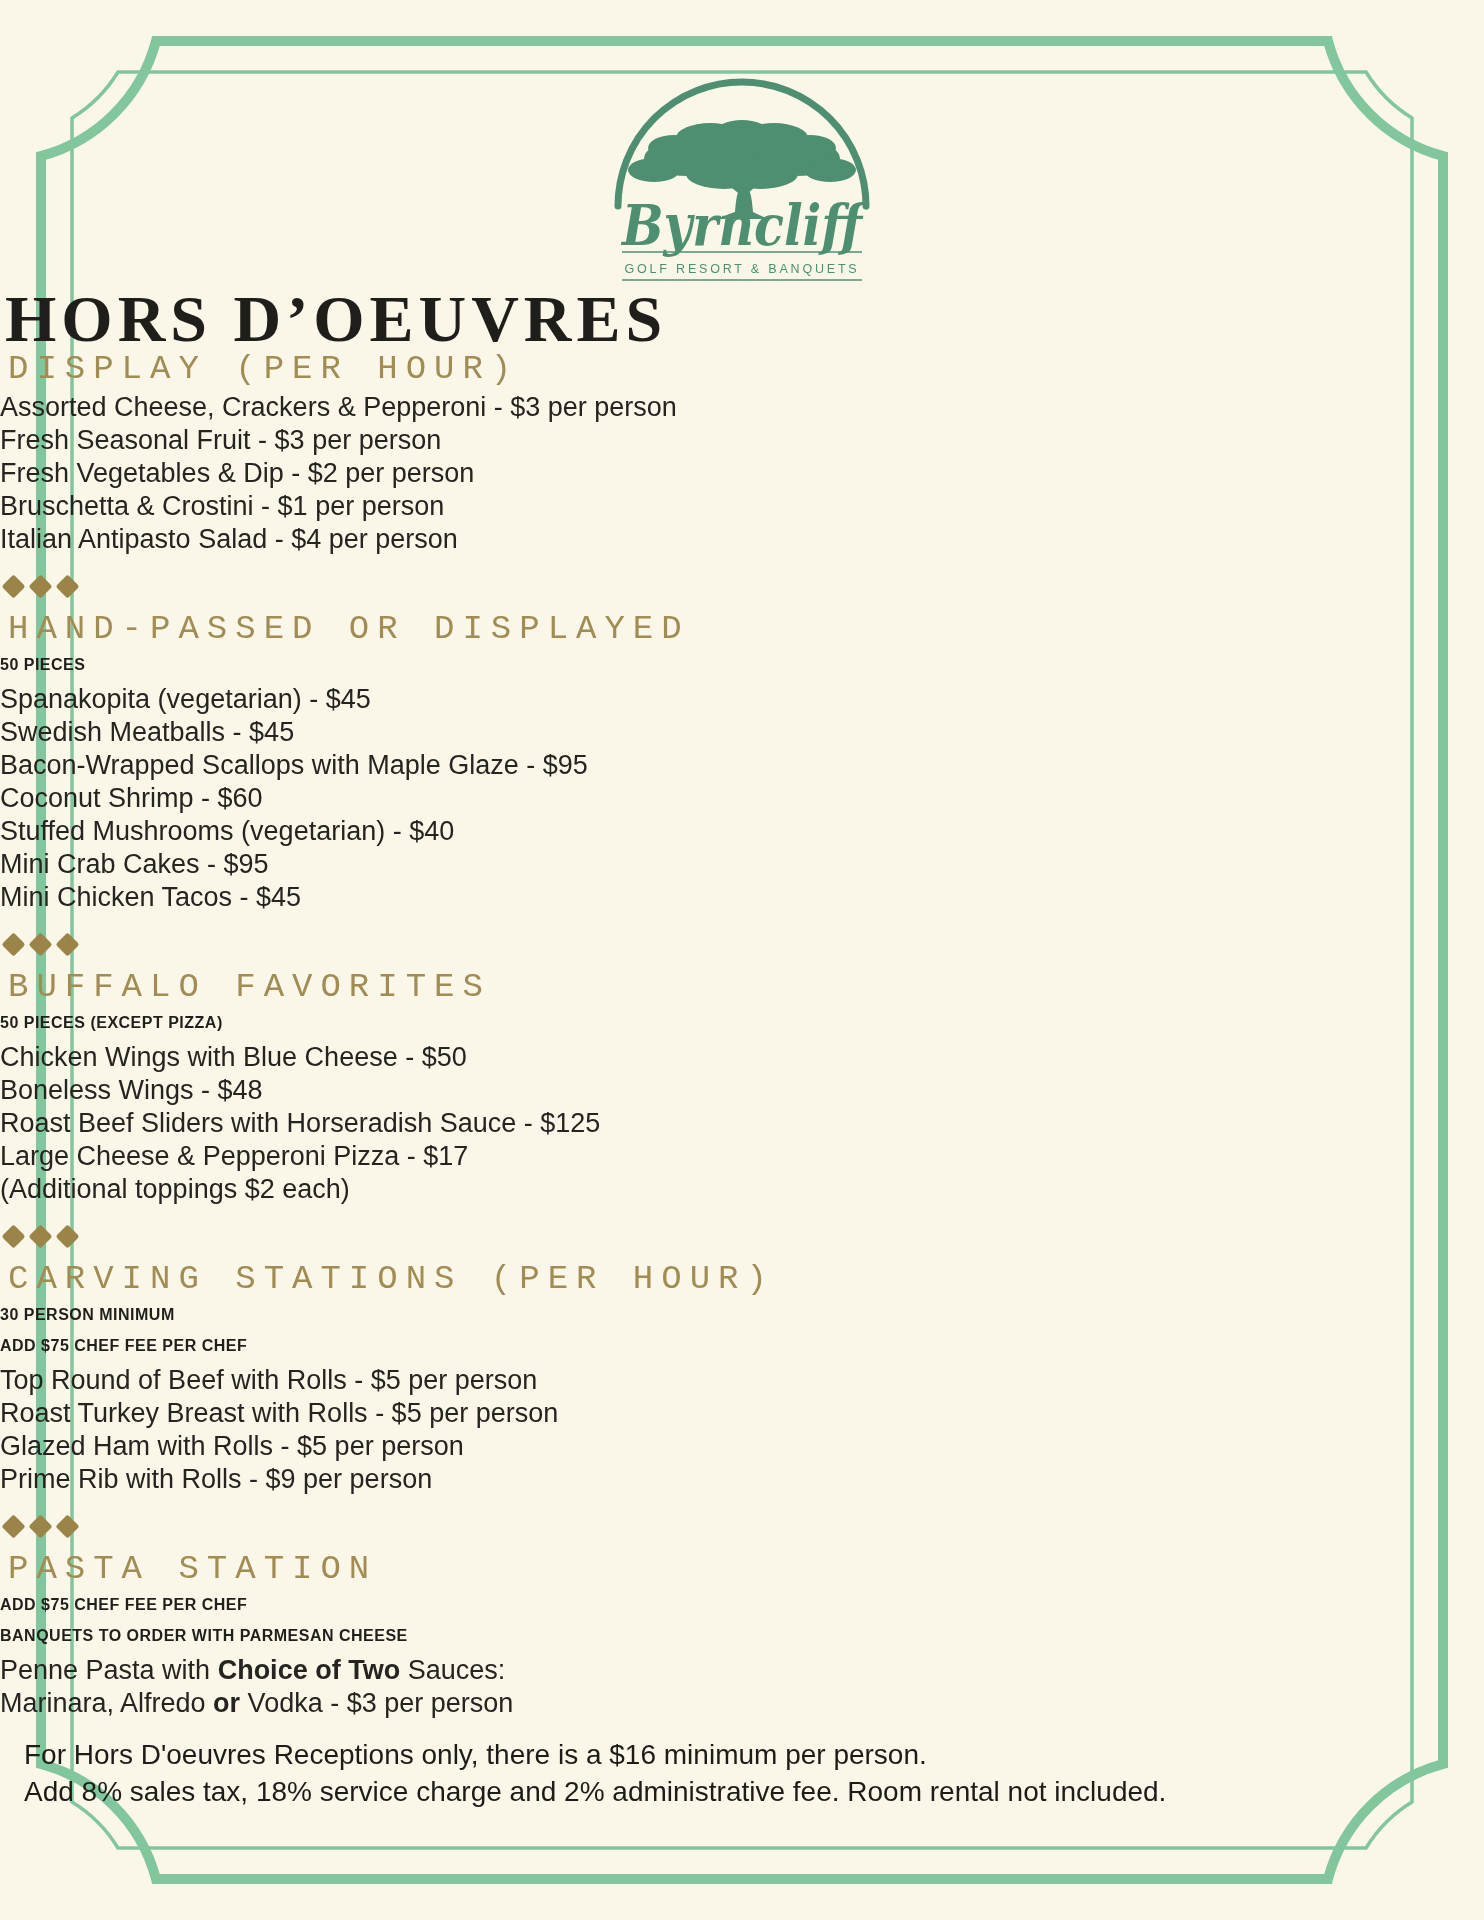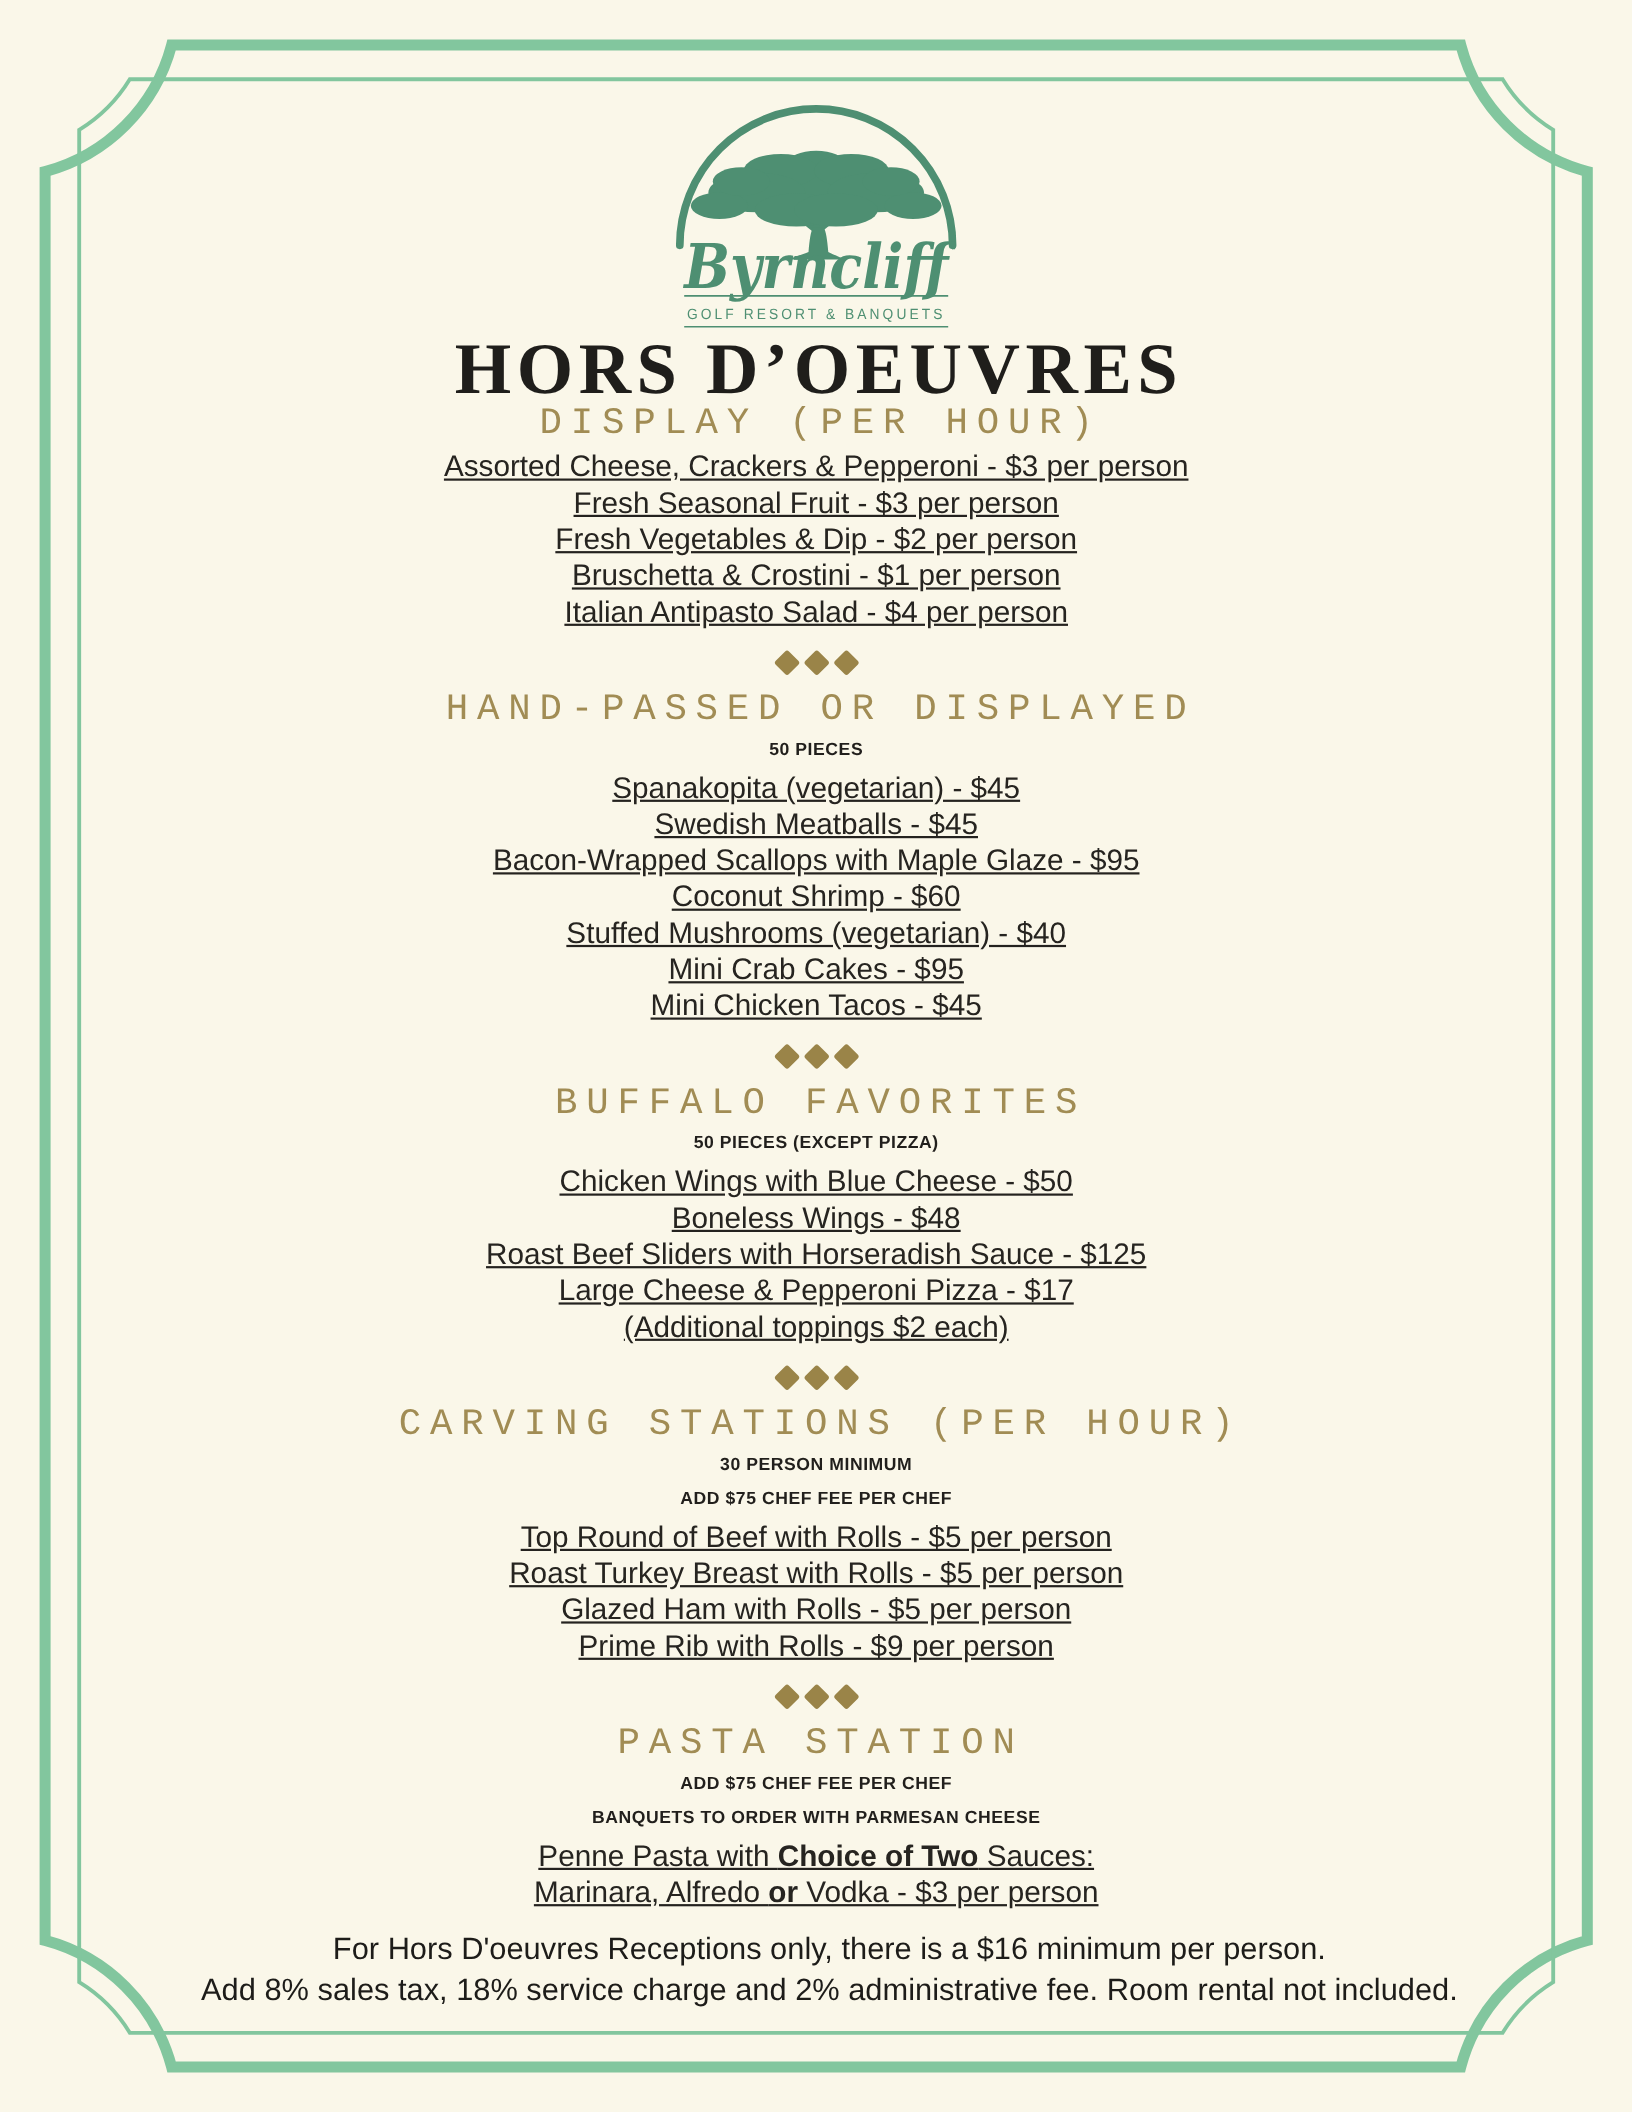--- a/index.html
+++ b/index.html
@@ -9,21 +9,21 @@
     font-family:"Liberation Sans","DejaVu Sans",sans-serif;
   }
   .page{
     position:relative; width:1484px; height:1920px; margin:0 auto;
     background:var(--background); overflow:hidden; color:var(--ink);
   }
   svg.frame{position:absolute; left:0; top:0; width:1484px; height:1920px; pointer-events:none;}
   .frame-thick{fill:none; stroke:var(--border-green); stroke-width:10px;}
   .frame-thin{fill:none; stroke:var(--border-green); stroke-width:3.5px;}
 
-  .content{position:absolute; left:0; top:17px; width:100%; text-align:center;}
+  .content{position:absolute; left:0; top:0; width:100%; }
 
   .logo-wrap{width:300px; height:236px; margin:54px auto 0;}
   .lg-fill{fill:var(--logo-green);}
   .lg-stroke{fill:none; stroke:var(--logo-green);}
   .logo-script{
     font-family:"DejaVu Serif","Liberation Serif",serif;
     font-style:italic; font-weight:700; font-size:56px; fill:var(--logo-green);
   }
   .logo-caps{
     font-family:"Liberation Sans","DejaVu Sans",sans-serif;
@@ -37,21 +37,21 @@
   }
   .gold-heading{
     font-family:Liberation Mono, monospace;
     font-size:34px; line-height:38px; color:var(--gold);
     letter-spacing:8px; padding-left:8px; margin:4px 0 2px;
   }
   .subhead{
     font-weight:700; font-size:16px; line-height:30px;
     letter-spacing:0.5px; margin:1px 0; color:#211f1c;
   }
-  .items{margin:3px 18px 6px;text-decoration:underline;}
+  .items{margin:3px 0 6px;}
   .item{font-size:27px; line-height:33px; color:#262420;}
   .item .b{font-weight:700;}
 
   .divider{height:26px; margin:17px 0 11px; line-height:26px;}
   .dm{
     display:inline-block; width:17px; height:17px; margin:0 5px;
     background:var(--diamond-gold); transform:rotate(45deg);
     border-radius:2.5px; vertical-align:middle;
   }
 

